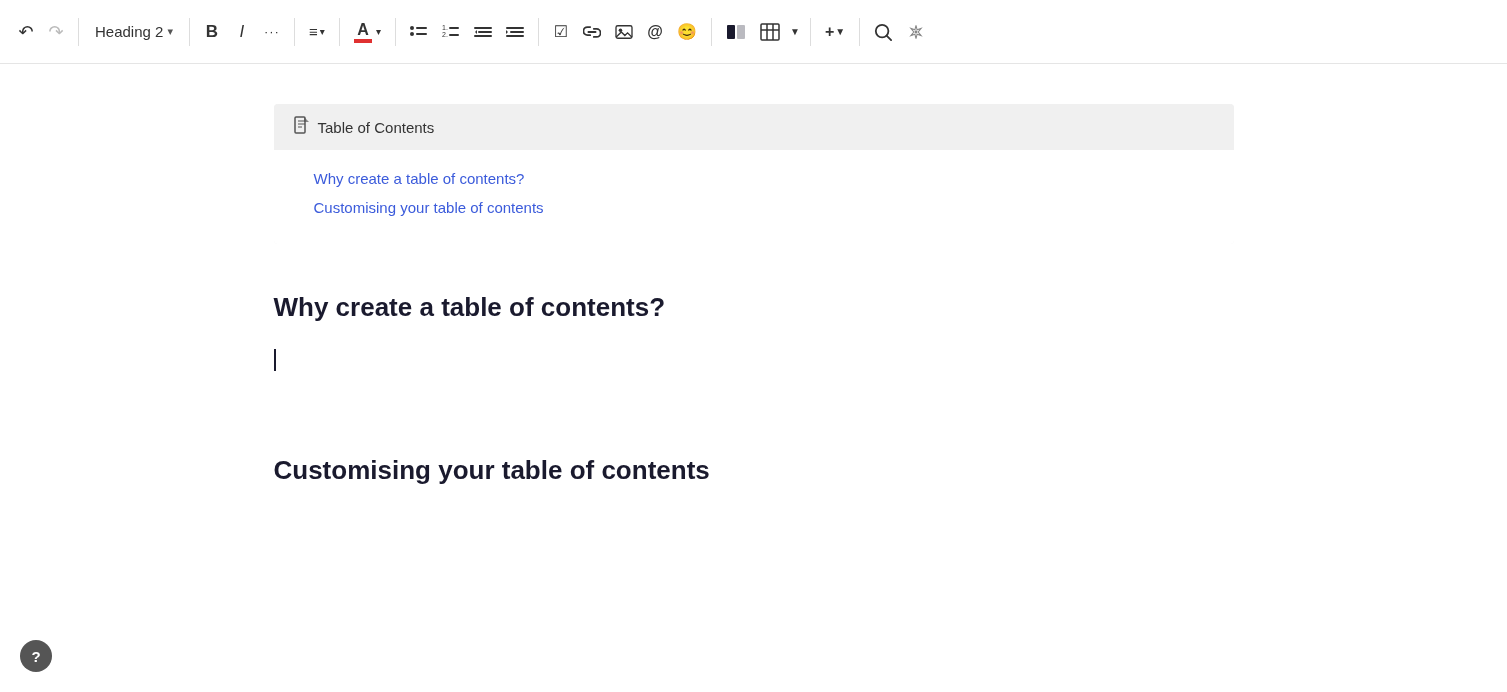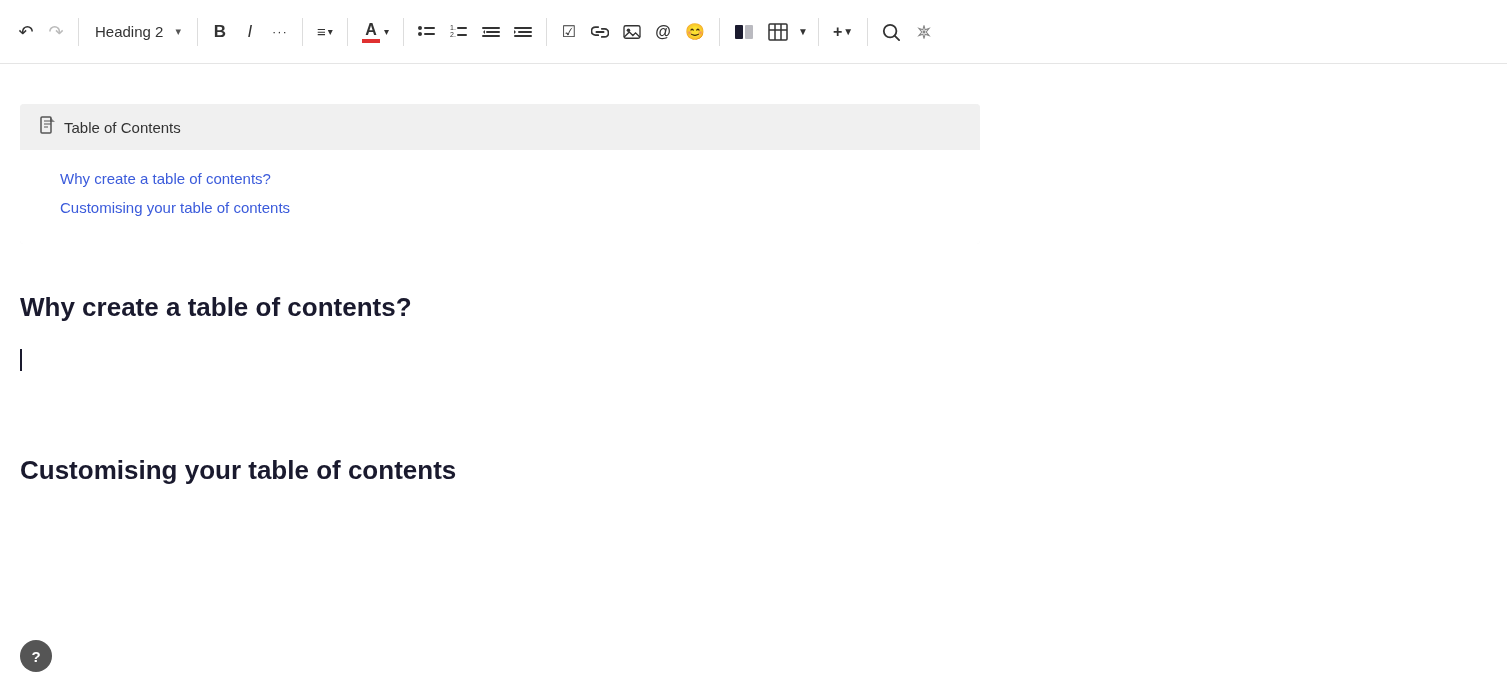--- a/index.html
+++ b/index.html
@@ -40,21 +40,21 @@
     .toolbar-btn.icon-italic { font-style: italic; font-size: 17px; }
     .toolbar-separator {
       width: 1px;
       height: 28px;
       background: #ddd;
       margin: 0 4px;
     }
     .heading-selector {
       display: flex;
       align-items: center;
-      gap: 12px;
+      gap: 4px;
       border: none;
       background: transparent;
       cursor: pointer;
       font-size: 15px;
       color: #333;
       padding: 4px 8px;
       border-radius: 4px;
       height: 32px;
       font-weight: 500;
     }
@@ -68,20 +68,21 @@
     .color-bar { width: 18px; height: 4px; }
     .toolbar-group {
       display: flex;
       align-items: center;
       gap: 2px;
     }
 
     
     .content-area {
       display: flex;
+      justify-content: center;
       padding: 40px 20px 60px;
       min-height: 620px;
     }
     .editor {
       width: 960px;
     }
 
     
     .toc-block {
       background: #f5f5f5;

